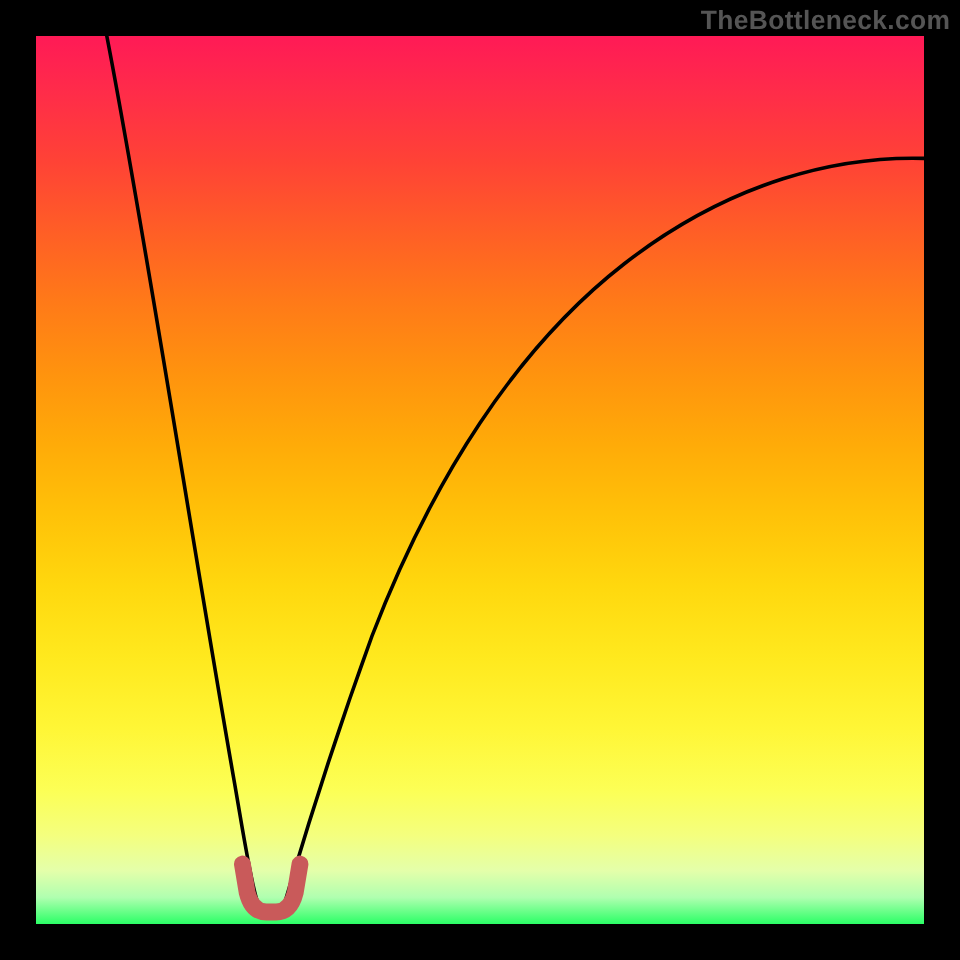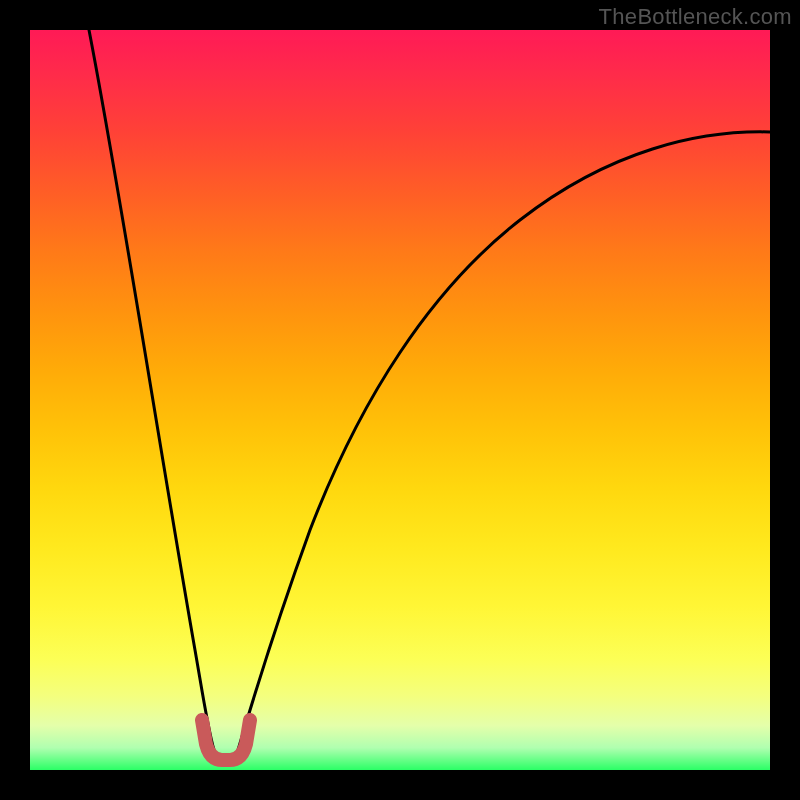--- a/index.html
+++ b/index.html
@@ -44,21 +44,21 @@
       #b0ffb0 97%,
       #2bff66 100%
     );
   }
   .watermark {
     position: absolute;
     top: 4px;
     right: 8px;
     color: #555555;
     font-size: 22px;
-    font-weight: 400;
+    font-weight: 700;
     letter-spacing: 0.3px;
   }
   svg.curve {
     position: absolute;
     left: 0;
     top: 0;
     width: 740px;
     height: 740px;
     overflow: visible;
   }

